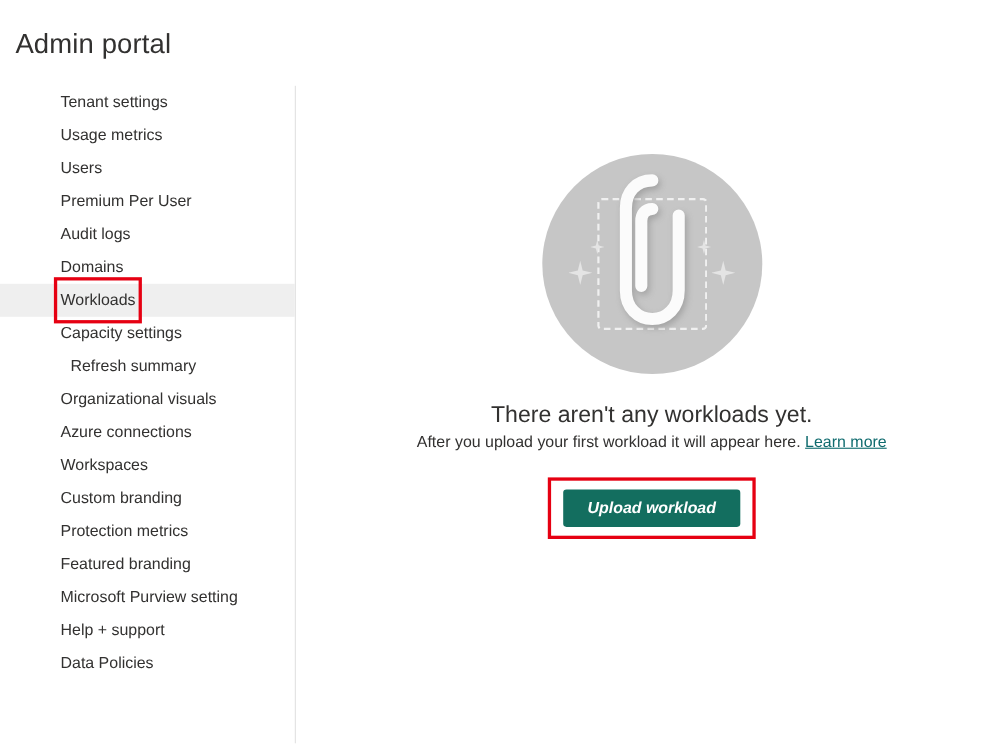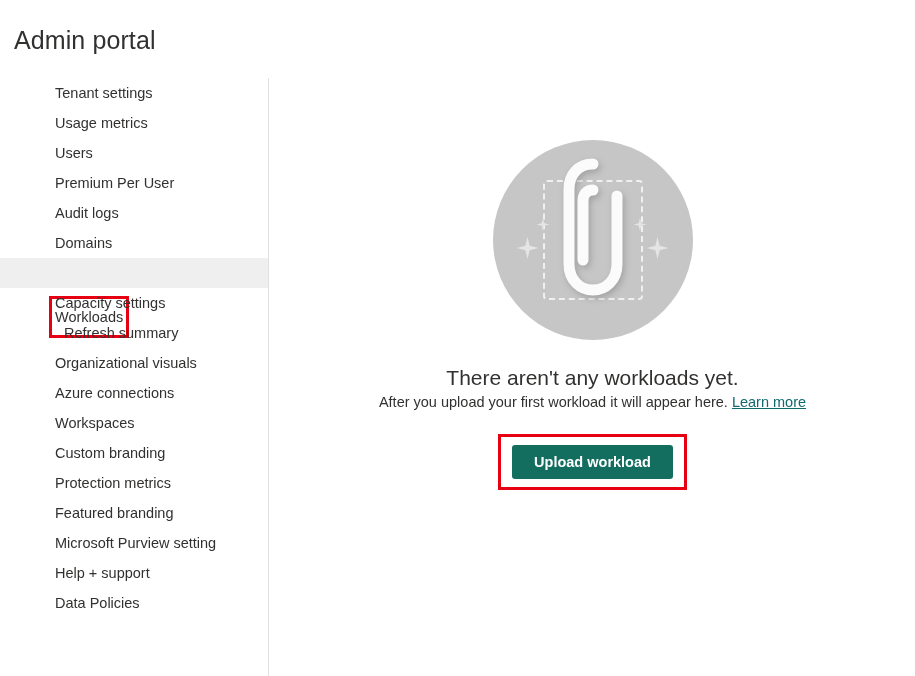--- a/index.html
+++ b/index.html
@@ -62,21 +62,20 @@
   .nav-item.selected {
     background: #efefef;
   }
   .nav-item .label-text {
     display: inline-block;
   }
   
   .nav-item.annotated .label-text {
     outline: 3px solid #e60012;
     outline-offset: 3px;
-    margin-top: 44px;
   }
 
   
   .main {
     position: absolute;
     left: 270px;
     top: 78px;
     right: 0;
     bottom: 0;
   }
@@ -191,20 +190,21 @@
     font-family: "Liberation Sans", sans-serif;
     font-size: 14.5px;
     font-weight: bold;
     border: none;
     border-radius: 3px;
     padding: 0 22px;
     height: 34px;
     line-height: 34px;
     cursor: pointer;
     white-space: nowrap;
+    font-style: italic;
   }
 </style>
 </head>
 <body>
 
 <div class="page-title">Admin portal</div>
 
 <div class="sidebar">
   <div class="nav-list" id="nav-list">
       <div class="nav-item"><span class="label-text">Tenant settings</span></div>

